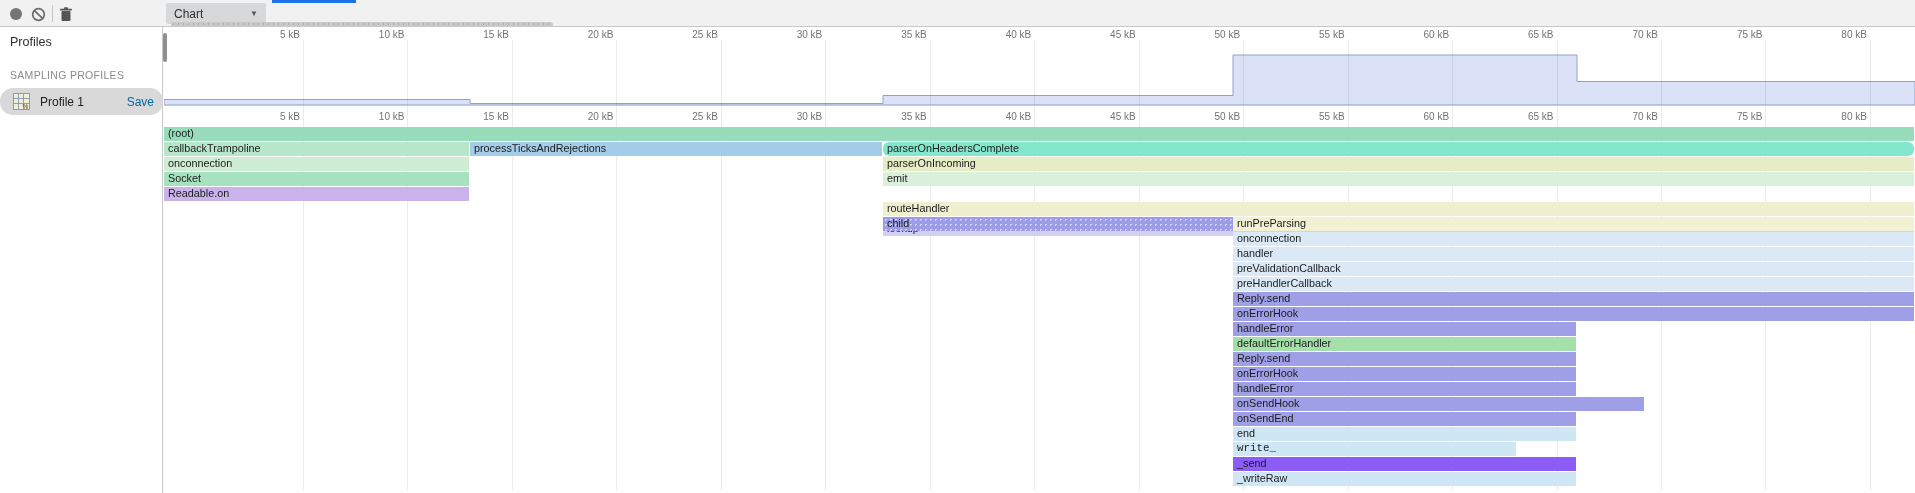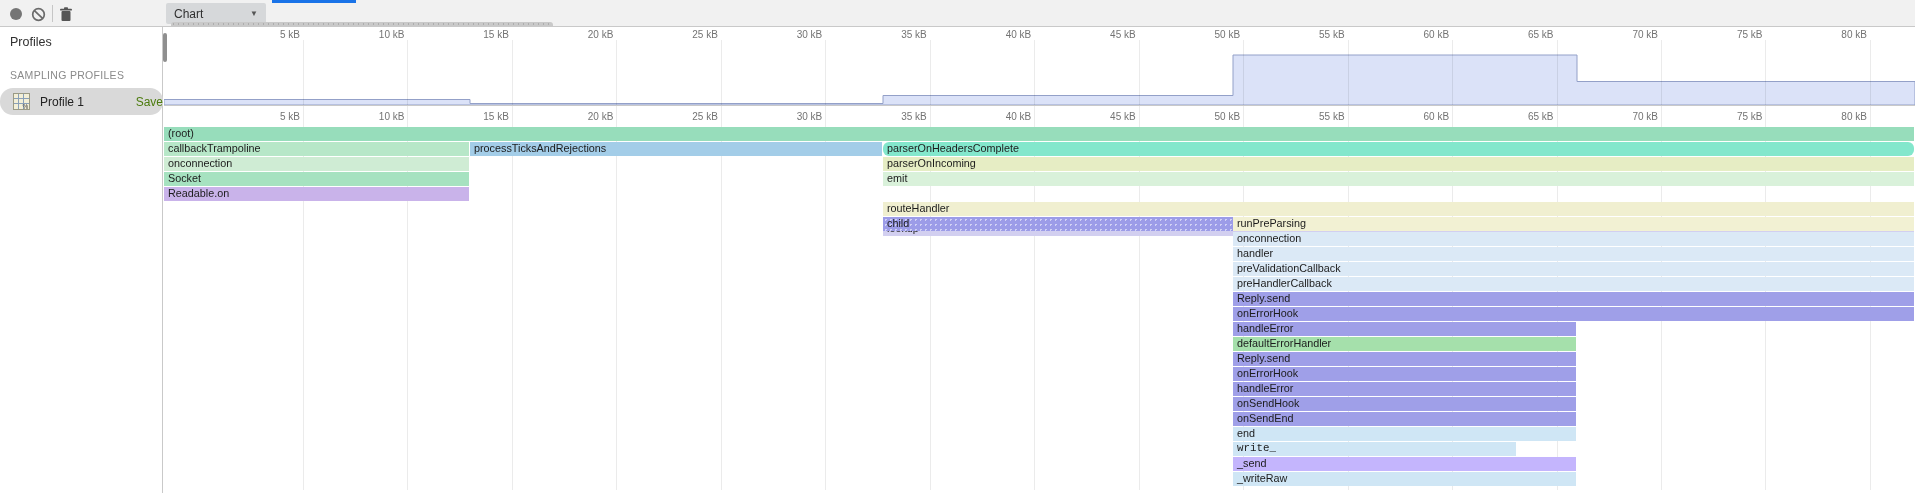--- a/index.html
+++ b/index.html
@@ -24,21 +24,21 @@
   
   .sidebar{position:absolute;left:0;top:27px;width:163px;height:466px;
            background:#fff;border-right:1px solid #c9c9c9;box-sizing:border-box;}
   .sb-title{position:absolute;left:10px;top:8px;font-size:12.5px;color:#303030;}
   .sb-section{position:absolute;left:10px;top:42px;font-size:10.5px;color:#8a8a8a;
               letter-spacing:.3px;}
   .sb-row{position:absolute;left:0;top:61px;width:163px;height:27px;background:#d9d9d9;
           display:flex;align-items:center;cursor:pointer;border-radius:13px;}
   .sb-row .p-icon{margin-left:13px;width:17px;height:17px;flex:0 0 auto;}
   .sb-row .p-name{margin-left:10px;font-size:12px;color:#222;flex:1 1 auto;}
-  .sb-row .p-save{margin-right:0;font-size:12px;color:#4d7c0f;
+  .sb-row .p-save{margin-right:9px;font-size:12px;color:#0369a1;
                   cursor:pointer;}
   
   .main{position:absolute;left:164px;top:27px;width:1751px;height:466px;background:#fff;}
   .ruler-label{position:absolute;width:57px;text-align:right;font-size:10px;
                color:#737373;line-height:12px;}
   .gridline{position:absolute;width:1px;background:rgba(0,0,0,0.08);}
   .overview-svg{position:absolute;left:0;top:0;}
   .pane-sep{position:absolute;left:0;top:78px;width:1751px;height:1px;background:#c9c9c9;}
   .ov-handle{position:absolute;left:-1px;top:6px;width:4px;height:29px;
              background:#8f8f8f;border-radius:2px;cursor:ew-resize;}
@@ -194,22 +194,22 @@
         <div class="frame" style="left: 1069px; width: 681px; top: 220px; background-color: rgb(219, 233, 246);">handler</div>
         <div class="frame" style="left: 1069px; width: 681px; top: 235px; background-color: rgb(219, 233, 246);">preValidationCallback</div>
         <div class="frame" style="left: 1069px; width: 681px; top: 250px; background-color: rgb(219, 233, 246);">preHandlerCallback</div>
         <div class="frame" style="left: 1069px; width: 681px; top: 265px; background-color: rgb(159, 159, 232);">Reply.send</div>
         <div class="frame" style="left: 1069px; width: 681px; top: 280px; background-color: rgb(159, 159, 232);">onErrorHook</div>
         <div class="frame" style="left: 1069px; width: 343px; top: 295px; background-color: rgb(159, 159, 232);">handleError</div>
         <div class="frame" style="left: 1069px; width: 343px; top: 310px; background-color: rgb(165, 224, 171);">defaultErrorHandler</div>
         <div class="frame" style="left: 1069px; width: 343px; top: 325px; background-color: rgb(159, 159, 232);">Reply.send</div>
         <div class="frame" style="left: 1069px; width: 343px; top: 340px; background-color: rgb(159, 159, 232);">onErrorHook</div>
         <div class="frame" style="left: 1069px; width: 343px; top: 355px; background-color: rgb(159, 159, 232);">handleError</div>
-        <div class="frame" style="left: 1069px; width: 343px; top: 370px; background-color: rgb(159, 159, 232);">onSendHook</div>
+        <div class="frame" style="left: 1069px; width: 411px; top: 370px; background-color: rgb(159, 159, 232);">onSendHook</div>
         <div class="frame" style="left: 1069px; width: 343px; top: 385px; background-color: rgb(159, 159, 232);">onSendEnd</div>
         <div class="frame" style="left: 1069px; width: 343px; top: 400px; background-color: rgb(207, 230, 245);">end</div>
         <div class="frame" style="left: 1069px; width: 283px; top: 415px; background-color: rgb(207, 230, 245); font-family: Liberation Mono, monospace;">write_</div>
-        <div class="frame" style="left: 1069px; width: 343px; top: 430px; background-color: #c4b5fd;">_send</div>
+        <div class="frame" style="left: 1069px; width: 343px; top: 430px; background-color: #8b5cf6;">_send</div>
         <div class="frame" style="left: 1069px; width: 343px; top: 445px; background-color: rgb(207, 230, 245);">_writeRaw</div>
       </div>
   </div>
 
 </div>
 
 </body></html>

